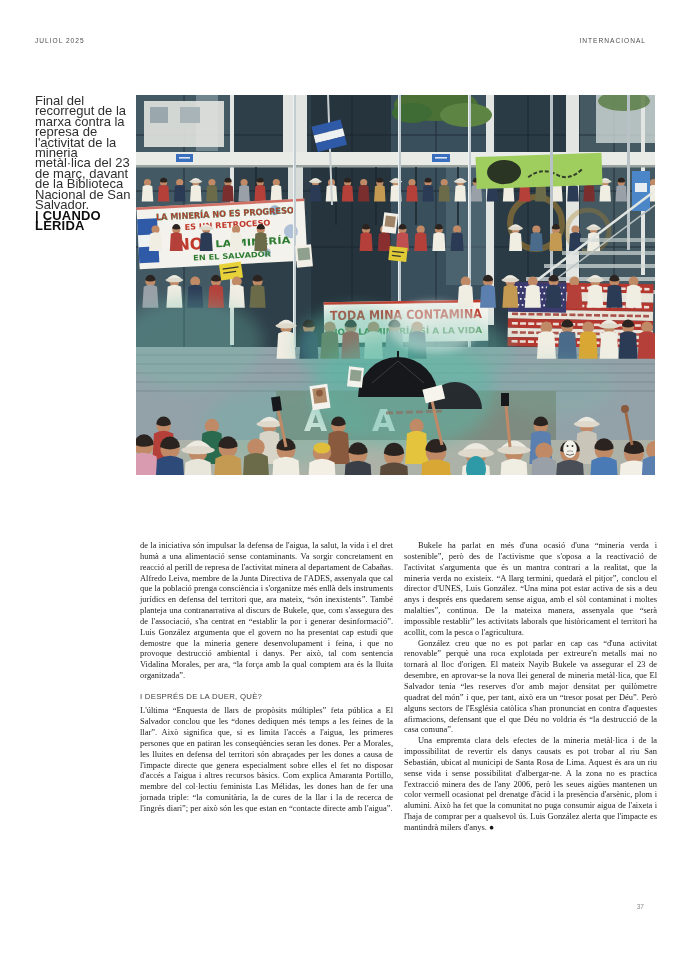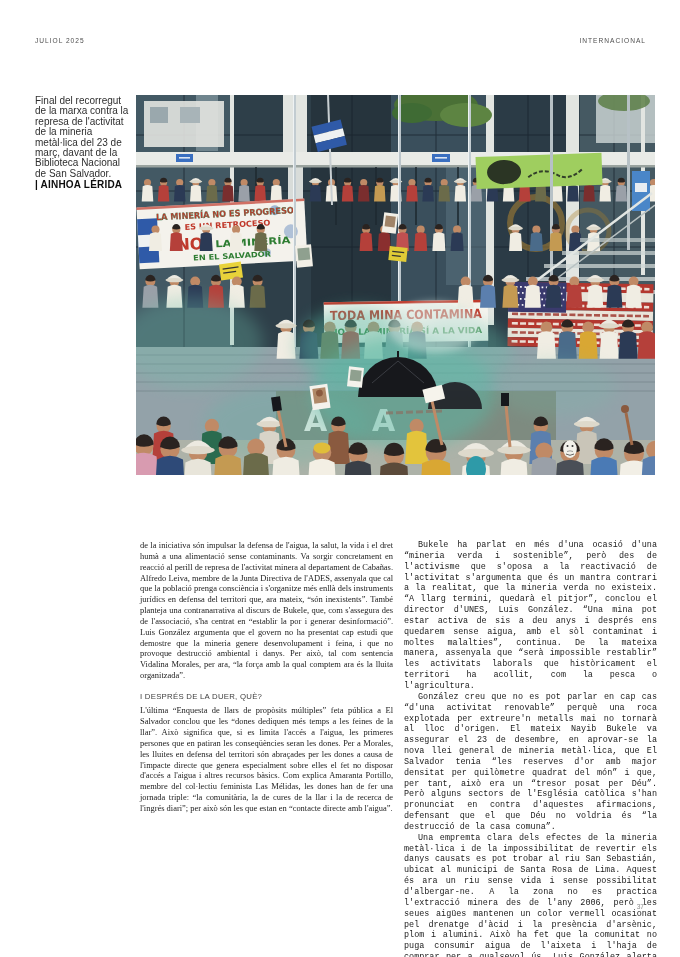--- a/index.html
+++ b/index.html
@@ -5,51 +5,51 @@
   html,body{margin:0;padding:0;}
   body{
     width:680px;height:957px;background:#ffffff;position:relative;
     font-family:"Liberation Sans",sans-serif;overflow:hidden;
   }
   .hdr{position:absolute;top:37px;font-size:6.6px;letter-spacing:1px;color:#4d4d4d;}
   .hdr-left{left:35px;}
   .hdr-right{right:34px;}
   .caption{
     position:absolute;left:35px;top:96px;width:96px;
-    font-size:10px;line-height:10.4px;color:#2f2f2f;
+    font-size:13px;line-height:10.4px;color:#2f2f2f;
   }
   .caption .credit{display:block;font-weight:bold;color:#0d0d0d;letter-spacing:.2px;margin-top:.5px;}
   .photo-wrap{
     position:absolute;left:136px;top:95px;width:519px;height:380px;
     overflow:hidden;background:#34454f;
   }
   .photo-wrap svg{display:block;}
   .cols{position:absolute;left:140px;top:540px;width:517px;display:flex;gap:11px;}
   .col{
     width:253px;font-family:"Liberation Serif",serif;font-size:8.45px;
     line-height:10.85px;text-align:justify;color:#1a1a1a;
   }
   .col p{margin:0;}
-  .col p.ind{text-indent:14px;font-family:Liberation Mono, monospace;}
+  .col p.ind{text-indent:14px;}
   h3.section-heading{
     font-family:"Liberation Sans",sans-serif;font-size:7.8px;font-weight:normal;
     color:#3d3d3d;margin:11px 0 2.5px 0;letter-spacing:.25px;
   }
   .page-number{position:absolute;right:36px;top:903px;font-size:6.6px;color:#8a8a8a;}
   text{font-family:"DejaVu Sans",sans-serif;}
 </style>
 </head>
 <body>
 
 <div class="hdr hdr-left">JULIOL 2025</div>
 <div class="hdr hdr-right">INTERNACIONAL</div>
 
 <div class="caption">
   <span>Final del recorregut de la marxa contra la represa de l'activitat de la mineria metàl·lica del 23 de març, davant de la Biblioteca Nacional de San Salvador.</span>
-  <span class="credit">| AINHOA LÉRIDA</span>
+  <span class="credit">| CUANDO LÉRIDA</span>
 </div>
 
 <div class="photo-wrap">
 <svg width="519" height="380" viewBox="0 0 519 380" xmlns="http://www.w3.org/2000/svg">
   <defs>
     <filter id="bl" x="-60%" y="-60%" width="220%" height="220%">
           <feGaussianBlur stdDeviation="8"></feGaussianBlur>
         </filter>
     <filter id="bl2" x="-60%" y="-60%" width="220%" height="220%">
           <feGaussianBlur stdDeviation="3.5"></feGaussianBlur>

